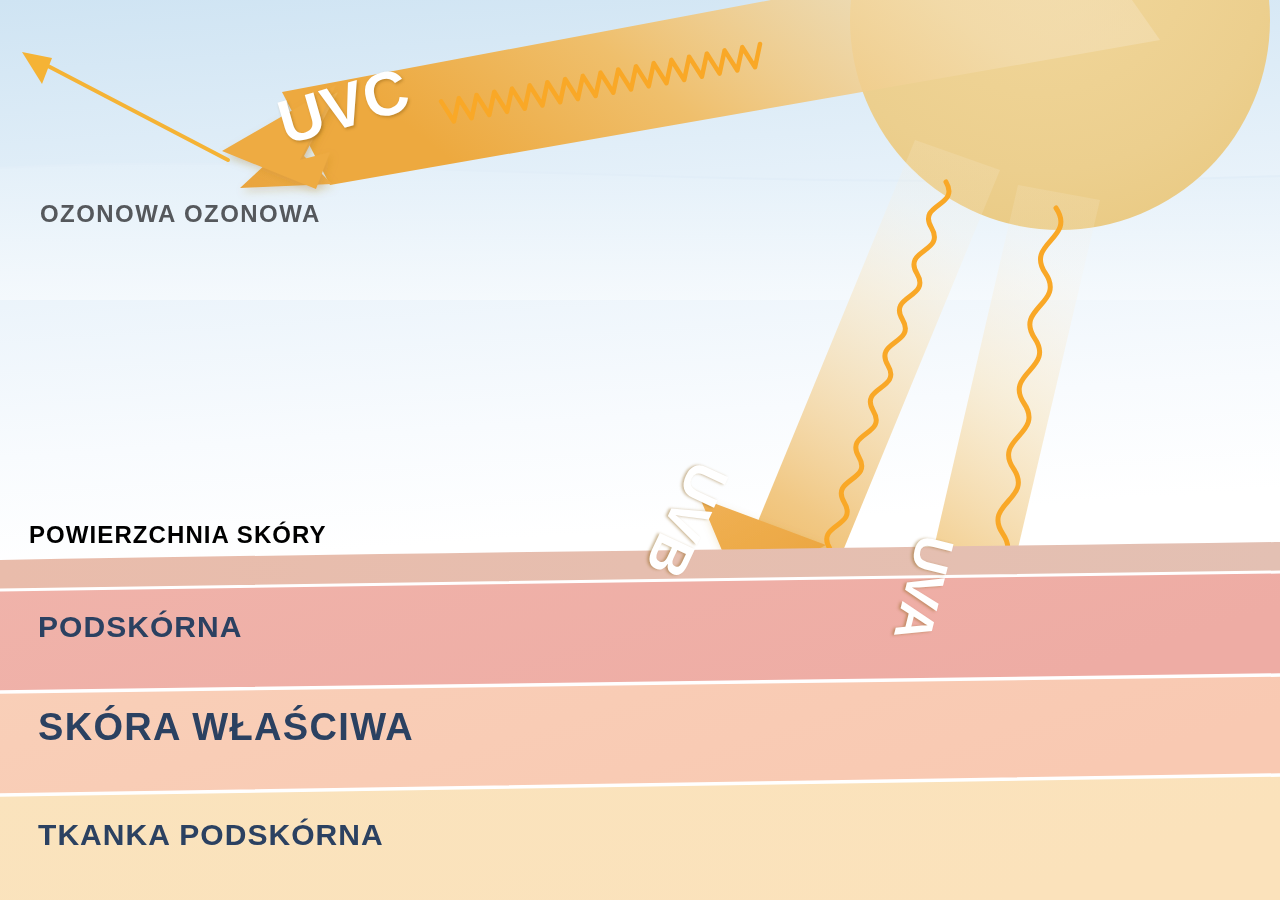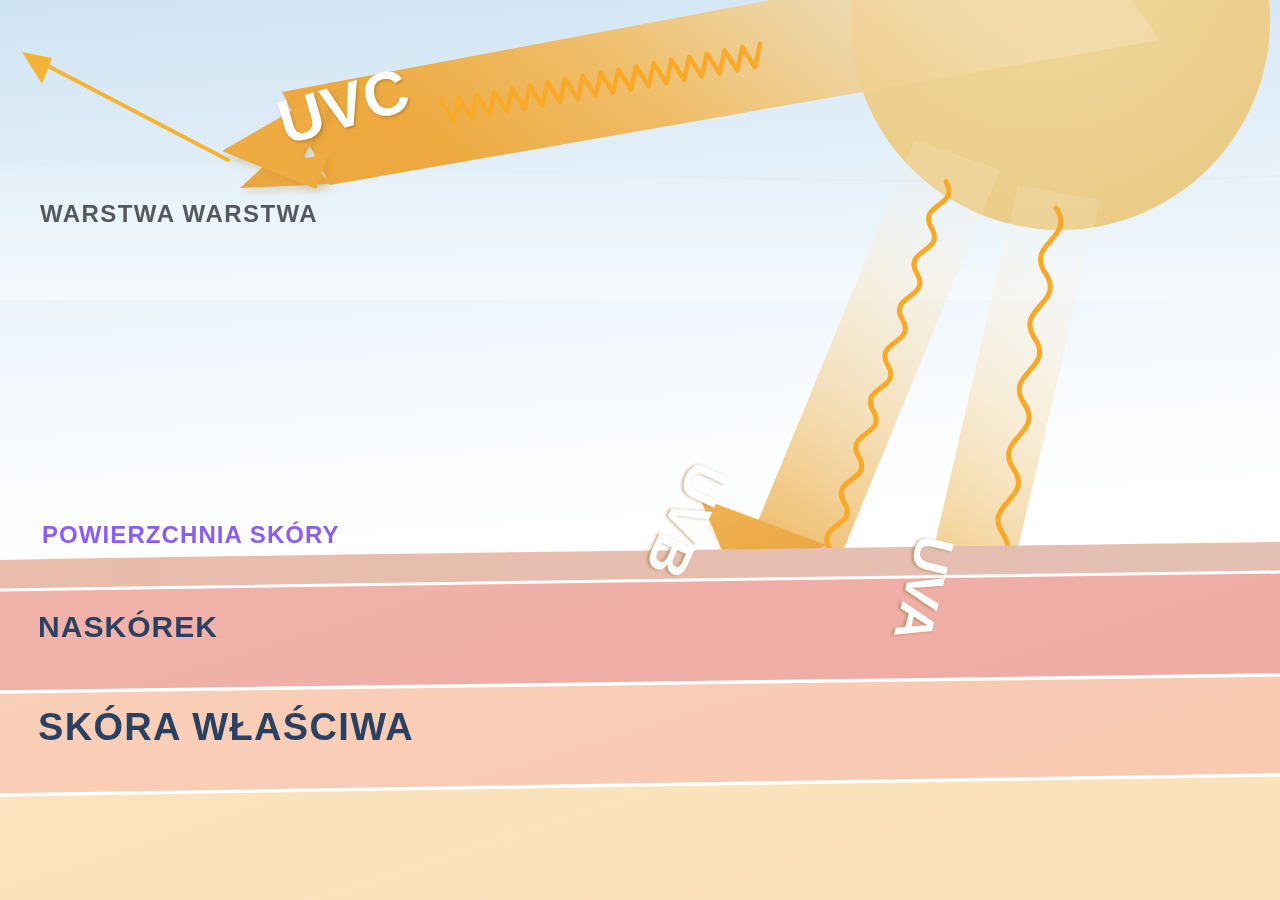--- a/index.html
+++ b/index.html
@@ -23,23 +23,23 @@
     white-space:nowrap;
     -webkit-font-smoothing:antialiased;
   }
   .lbl-ozone{
     left:40px; top:200px;
     font-size:24px;
     color:#55585c;
     letter-spacing:0.06em;
   }
   .lbl-surface{
-    left:42px; top:521px;
+    left:29px; top:521px;
     font-size:24px;
-    color:#8b5cf6;
+    color:#000000;
     letter-spacing:0.045em;
   }
   .lbl-epidermis{
     left:38px; top:610px;
     font-size:30px;
     color:#2b4161;
     letter-spacing:0.035em;
   }
   .lbl-dermis{
     left:38px; top:706px;
@@ -235,28 +235,29 @@
       <path d="M0,590 C 400,583 860,578 1280,572" fill="none" stroke="#ffffff" stroke-width="3"></path>
 
       <path d="M0,692 C 400,686 860,681 1280,675 L1280,775 C 860,782 400,788 0,795 Z" fill="url(#gDerm)"></path>
       <path d="M0,692 C 400,686 860,681 1280,675" fill="none" stroke="#ffffff" stroke-width="3.5"></path>
 
       <path d="M0,795 C 400,788 860,782 1280,775 L1280,900 L0,900 Z" fill="url(#gHypo)"></path>
       <path d="M0,795 C 400,788 860,782 1280,775" fill="none" stroke="#ffffff" stroke-width="3.5"></path>
     </g>
   </svg>
 
-  <div class="lbl lbl-ozone">WARSTWA WARSTWA</div>
+  <div class="lbl lbl-ozone">OZONOWA OZONOWA</div>
 
   <div class="lbl lbl-surface">POWIERZCHNIA SKÓRY</div>
 
-  <div class="lbl lbl-epidermis">NASKÓREK</div>
+  <div class="lbl lbl-epidermis">PODSKÓRNA</div>
 
   <div class="lbl lbl-dermis">SKÓRA WŁAŚCIWA</div>
 
+  <div class="lbl lbl-hypodermis">TKANKA PODSKÓRNA</div>
 
   <div class="ray-lbl lbl-uvc">UVC</div>
 
   <div class="ray-lbl lbl-uvb">UVB</div>
 
   <div class="ray-lbl lbl-uva">UVA</div>
 
 </div>
 
 </body></html>

